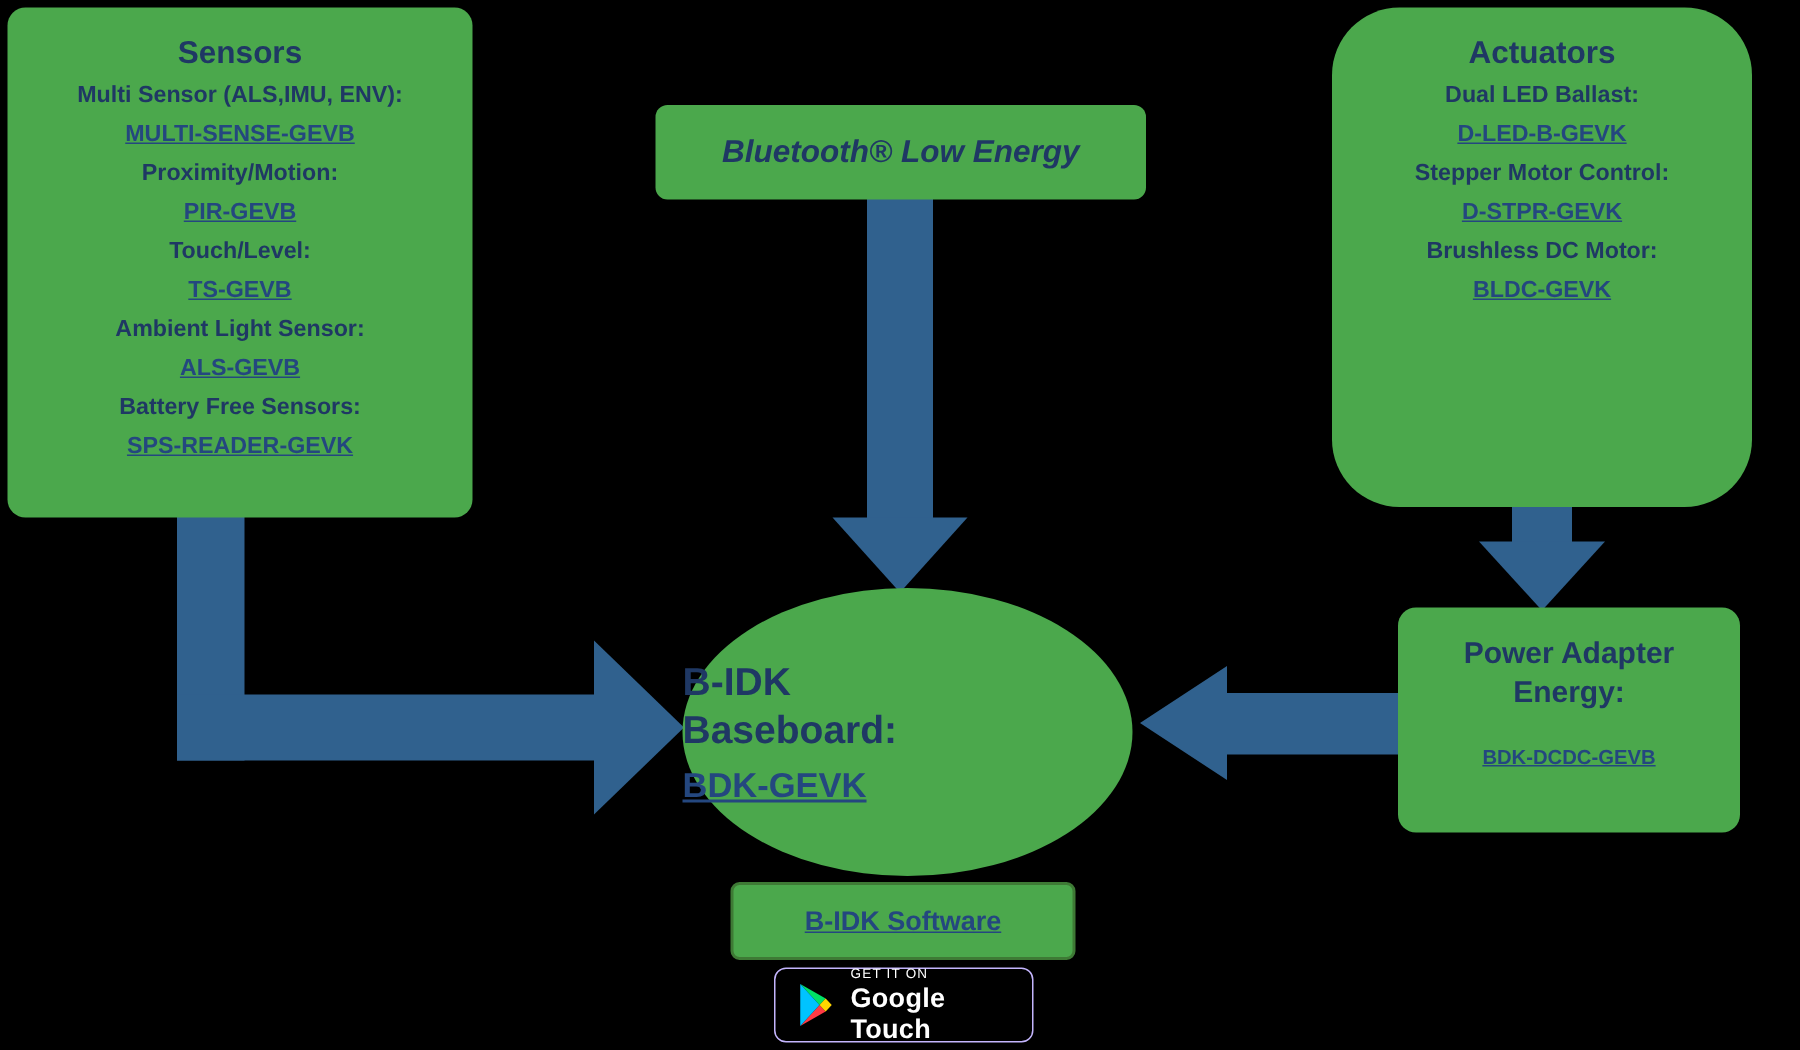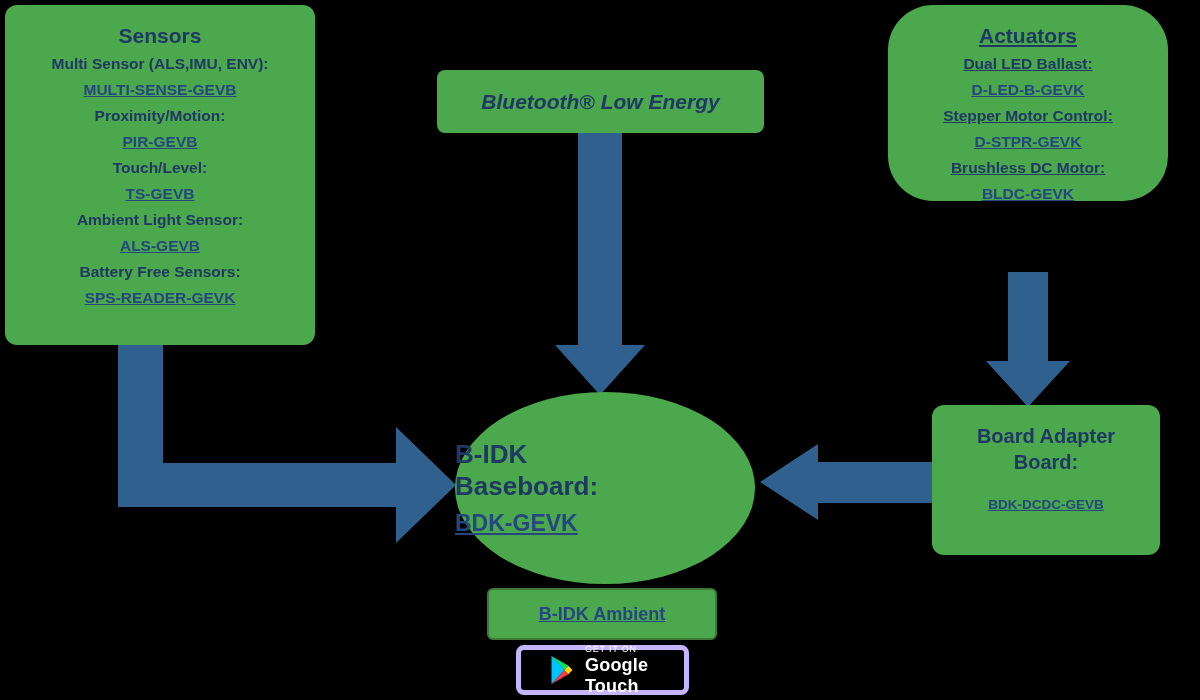--- a/index.html
+++ b/index.html
@@ -25,37 +25,37 @@
   .shaft{position:absolute;background:var(--arrow-blue);}
   .head{position:absolute;width:0;height:0;}
   .head-right{border-top:58px solid transparent;border-bottom:58px solid transparent;border-left:60px solid var(--arrow-blue);}
   .head-left{border-top:38px solid transparent;border-bottom:38px solid transparent;border-right:58px solid var(--arrow-blue);}
   .head-down-lg{border-left:45px solid transparent;border-right:45px solid transparent;border-top:50px solid var(--arrow-blue);}
   .head-down-sm{border-left:42px solid transparent;border-right:42px solid transparent;border-top:46px solid var(--arrow-blue);}
 
   
   .box{position:absolute;background:var(--box-green);color:var(--text-navy);text-align:center;box-sizing:border-box;}
   .sensors{left:5px;top:5px;width:310px;height:340px;border-radius:12px;padding:16px 8px;}
-  .actuators{left:888px;top:5px;width:280px;height:196px;border-radius:45px;padding:16px 21px;text-decoration:underline;}
+  .actuators{left:888px;top:5px;width:280px;height:333px;border-radius:45px;padding:16px 21px;}
   .bluetooth{left:437px;top:70px;width:327px;height:63px;border-radius:8px;display:flex;align-items:center;justify-content:center;font-size:21px;font-weight:bold;font-style:italic;}
   .power{left:932px;top:405px;width:228px;height:150px;border-radius:12px;padding:18px 12px;}
   .software{left:487px;top:588px;width:230px;height:52px;border-radius:6px;border:2px solid var(--software-border);display:flex;align-items:center;justify-content:center;}
   .ellipse{position:absolute;left:455px;top:392px;width:300px;height:192px;border-radius:50%;background:var(--box-green);color:var(--text-navy);display:flex;flex-direction:column;align-items:flex-start;justify-content:center;}
 
   .box-title{font-size:21px;font-weight:bold;line-height:30px;}
   .pair .lbl{font-size:15.5px;font-weight:bold;line-height:26px;}
   .lnk{font-size:15.5px;font-weight:bold;line-height:26px;color:var(--link-navy);text-decoration:underline;display:block;cursor:pointer;}
   .ellipse-title{font-size:26px;font-weight:bold;line-height:32px;}
   .lnk-big{font-size:23px;line-height:30px;margin-top:6px;}
   .power .box-title{font-size:20px;line-height:26px;}
   .lnk-tiny{font-size:13.5px;line-height:16px;margin-top:22px;}
   .lnk-soft{font-size:18px;line-height:22px;}
 
   
-  .gplay{position:absolute;left:516px;top:645px;width:173px;height:50px;background:#000;border:5px solid #c4b5fd;border-radius:8px;display:flex;align-items:center;padding:0 0 0 28px;box-sizing:border-box;cursor:pointer;}
+  .gplay{position:absolute;left:516px;top:645px;width:173px;height:50px;background:#000;border:1px solid #c4b5fd;border-radius:8px;display:flex;align-items:center;padding:0 0 0 14px;box-sizing:border-box;cursor:pointer;}
   .gplay-icon{width:26px;height:28px;display:block;margin-right:10px;}
   .gplay-text{display:flex;flex-direction:column;justify-content:center;color:#fff;}
   .gplay-tagline{font-size:9px;letter-spacing:0.8px;line-height:11px;}
   .gplay-store{font-size:18px;font-weight:bold;line-height:21px;letter-spacing:0.2px;}
 </style>
 </head>
 <body>
 
 <div class="canvas">
 
@@ -126,26 +126,26 @@
 
   <div class="ellipse">
     <div class="ellipse-title">
       <span>B-IDK</span><br>
       <span>Baseboard:</span>
     </div>
     <a class="lnk lnk-big">BDK-GEVK</a>
   </div>
 
   <div class="box power">
-    <div class="box-title">Board Adapter Board:</div>
+    <div class="box-title">Power Adapter Energy:</div>
     <a class="lnk lnk-tiny">BDK-DCDC-GEVB</a>
   </div>
 
   <div class="box software">
-    <a class="lnk lnk-soft">B-IDK Ambient</a>
+    <a class="lnk lnk-soft">B-IDK Software</a>
   </div>
 
   <a class="gplay">
     <span class="gplay-icon">
       <svg width="26" height="28" viewBox="0 0 18 24" xmlns="http://www.w3.org/2000/svg">
         <polygon points="0,0 14.5,8.3 11,12" style="fill:var(--play-green)"></polygon>
         <polygon points="0,24 11,12 14.5,15.7" style="fill:var(--play-red)"></polygon>
         <polygon points="11,12 14.5,8.3 18,12 14.5,15.7" style="fill:var(--play-yellow)"></polygon>
         <polygon points="0,0 11,12 0,24" style="fill:var(--play-cyan)"></polygon>
       </svg>

